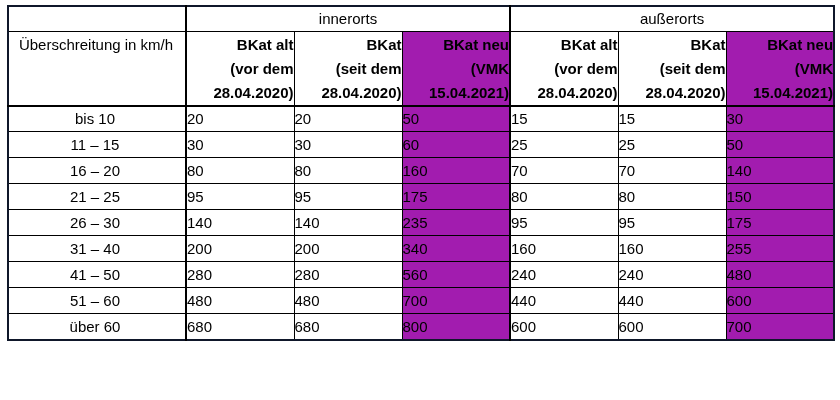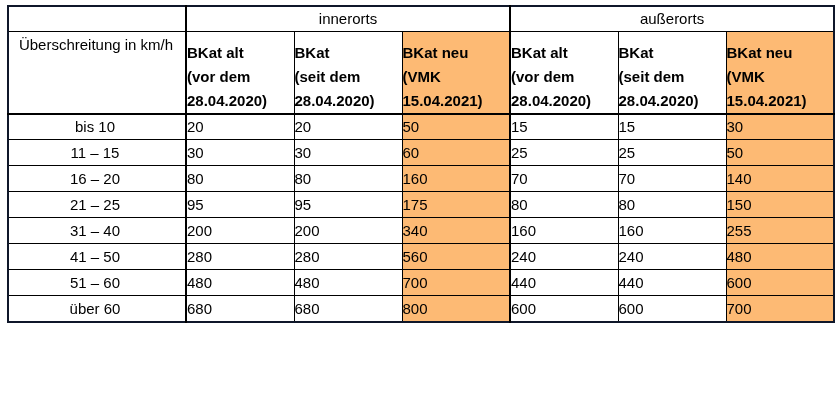--- a/index.html
+++ b/index.html
@@ -36,26 +36,26 @@
   tr.r-head  { height: 74px; }
   tr.r       { height: 26px; }
   tr.r-tall  { height: 52px; }
 
   .group-cell { text-align: center; vertical-align: middle; }
   .corner-cell {
     text-align: center; vertical-align: top;
     padding: 1px 8px 0 6px; line-height: 24px;
   }
   .colhead {
-    text-align: left; vertical-align: top;
-    font-weight: bold; line-height: 24px; padding-top: 9px;
+    text-align: right; vertical-align: top;
+    font-weight: bold; line-height: 24px; padding-top: 1px;
   }
   .label-cell { text-align: center; padding: 0 10px 0 6px; line-height: 21px; }
   .val-cell   { text-align: left; vertical-align: middle; }
-  .neu        { background: #fdba74; }
+  .neu        { background: #a21caf; }
 </style>
 </head>
 <body>
 
 <div class="wrap">
   <table class="fines">
     <colgroup>
       <col class="c-label">
         <col class="c-val">
         <col class="c-val">
@@ -136,20 +136,29 @@
     <tr class="r">
       <td class="label-cell">21 – 25</td>
       <td class="val-cell thickL">95</td>
       <td class="val-cell">95</td>
       <td class="val-cell neu">175</td>
       <td class="val-cell thickL">80</td>
       <td class="val-cell">80</td>
       <td class="val-cell neu">150</td>
     </tr>
     <tr class="r">
+      <td class="label-cell">26 – 30</td>
+      <td class="val-cell thickL">140</td>
+      <td class="val-cell">140</td>
+      <td class="val-cell neu">235</td>
+      <td class="val-cell thickL">95</td>
+      <td class="val-cell">95</td>
+      <td class="val-cell neu">175</td>
+    </tr>
+    <tr class="r">
       <td class="label-cell">31 – 40</td>
       <td class="val-cell thickL">200</td>
       <td class="val-cell">200</td>
       <td class="val-cell neu">340</td>
       <td class="val-cell thickL">160</td>
       <td class="val-cell">160</td>
       <td class="val-cell neu">255</td>
     </tr>
     <tr class="r">
       <td class="label-cell">41 – 50</td>

